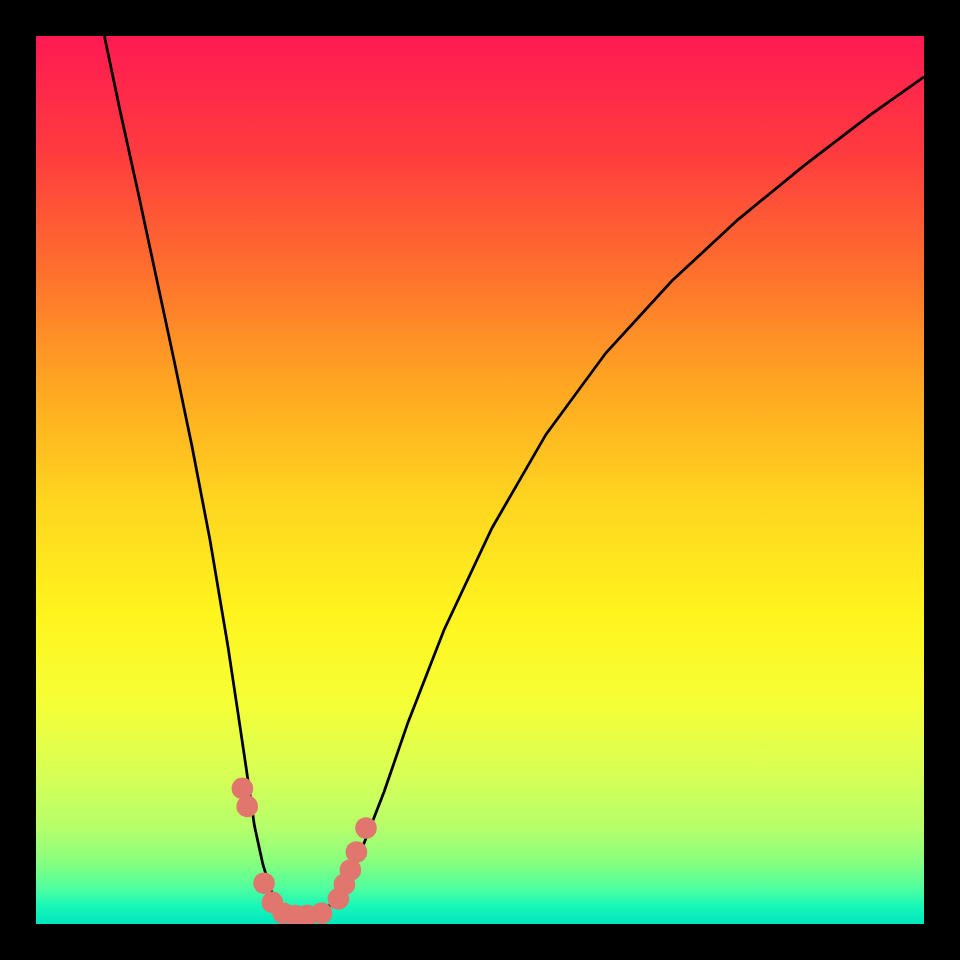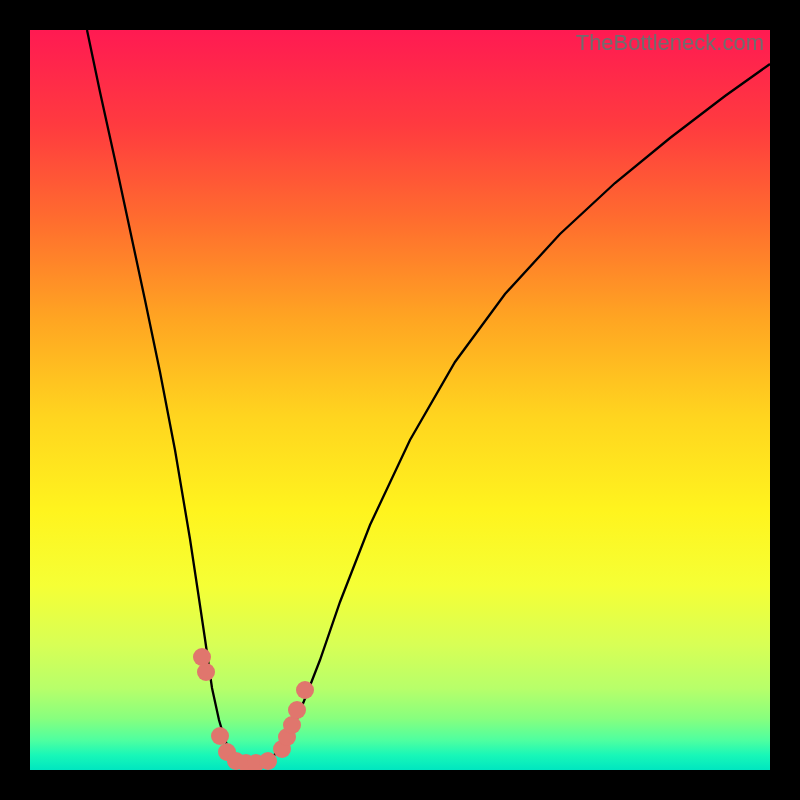--- a/index.html
+++ b/index.html
@@ -58,21 +58,20 @@
     height: 740px;
   }
 </style>
 </head>
 <body>
 
 <div class="frame">
 
   <div class="plot">
 
-    <div class="watermark">TheBottleneck.com</div>
 
     <svg class="curve" viewBox="0 0 740 740" preserveAspectRatio="none">
       <g>
         <path id="left-branch" fill="none" stroke="#000" stroke-width="2.3" d="M57 0 L70 62 L85 130 L100 200 L115 270 L130 342 L145 420 L160 509 L168 562 L175 609 L182 658 L189 690 L195 710 L200 722 L207 730"></path>
         <path id="valley-floor" fill="none" stroke="#000" stroke-width="2.3" d="M207 730 L215 733 L223 734 L233 733 L240 730"></path>
         <path id="right-branch" fill="none" stroke="#000" stroke-width="2.3" d="M240 730 L252 716 L264 696 L276 666 L290 630 L310 572 L340 495 L380 410 L425 332 L475 264 L530 204 L585 153 L640 108 L695 66 L740 34"></path>
       </g>
       <g id="markers">
           <circle cx="172" cy="627" r="9" fill="#e0766d"></circle>
           <circle cx="176" cy="642" r="9" fill="#e0766d"></circle>

